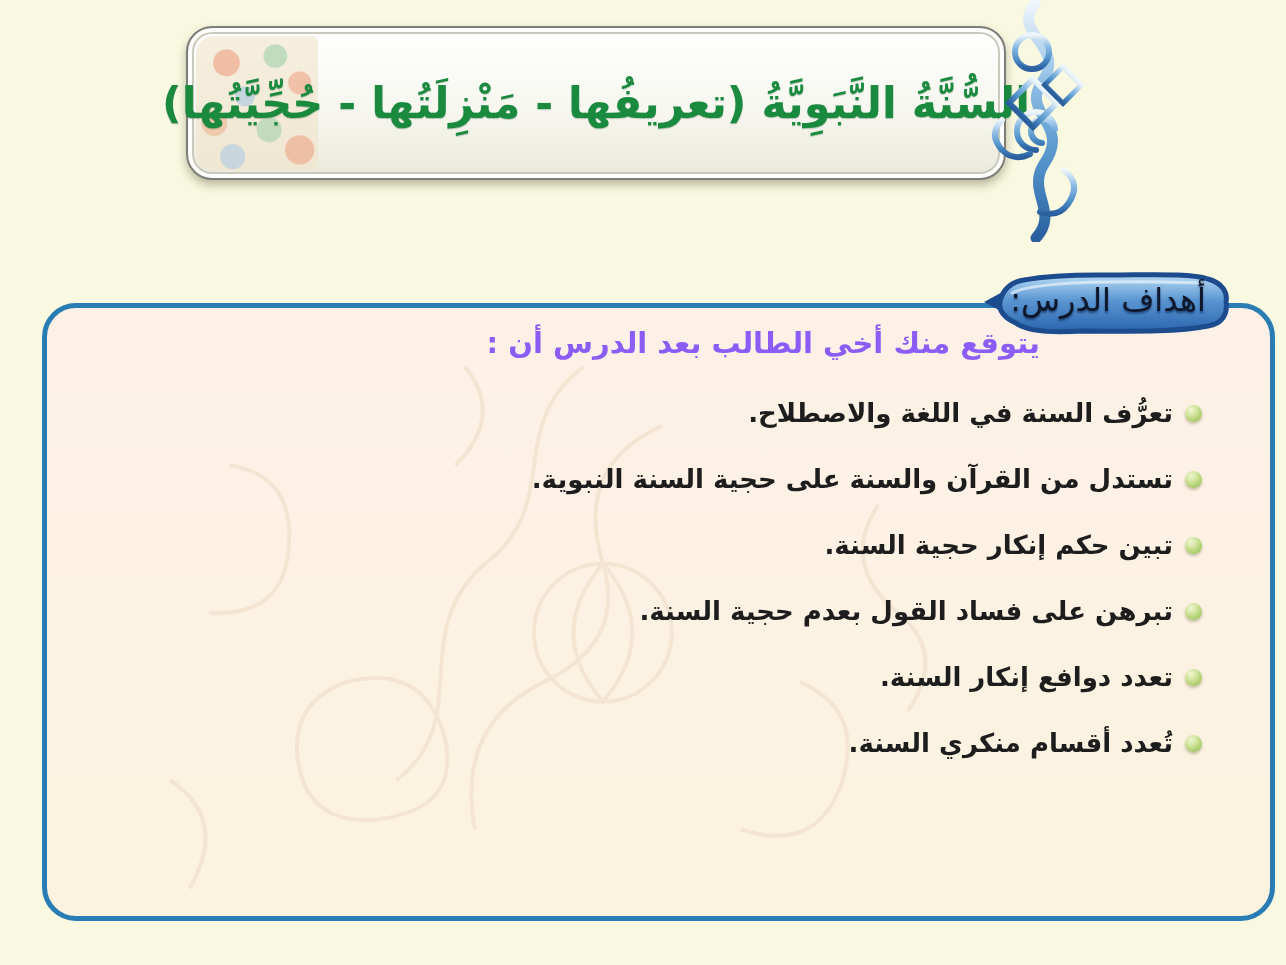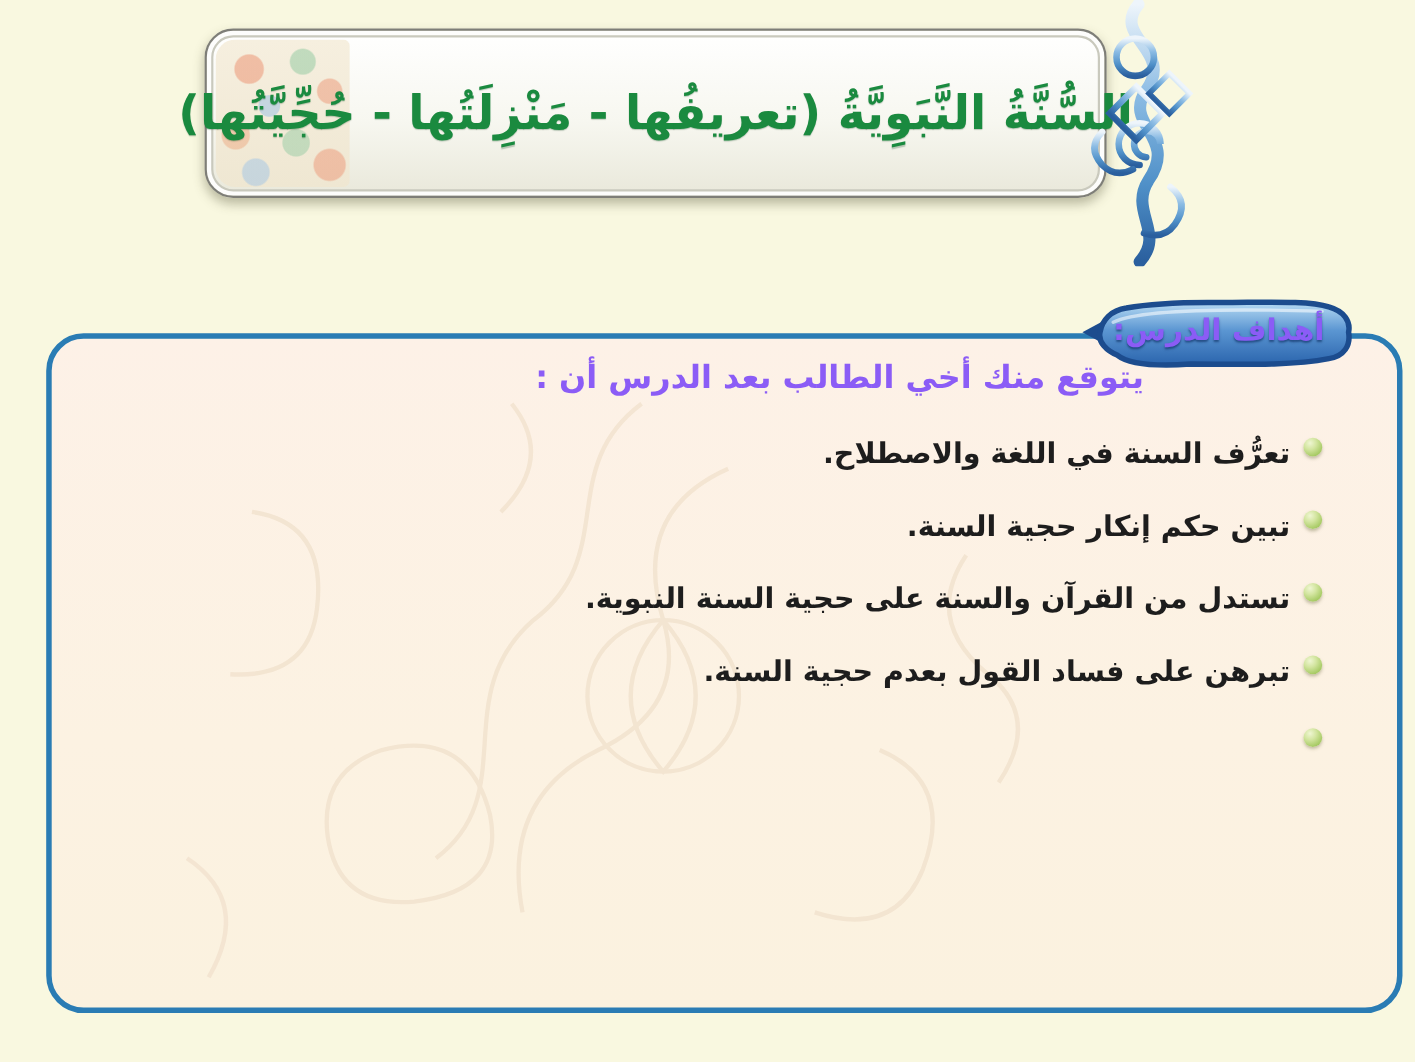--- a/index.html
+++ b/index.html
@@ -50,36 +50,36 @@
     z-index:1;
   }
   .watermark{position:absolute;inset:0;width:100%;height:100%;border-radius:28px;pointer-events:none;}
   
   .tab{
     position:absolute;left:982px;top:263px;width:252px;height:78px;z-index:5;
   }
   .tab svg{position:absolute;inset:0;}
   .tab-label{
     position:absolute;inset:0;display:flex;align-items:center;justify-content:center;
-    color:#8b5cf6;font-size:27px;font-weight:bold;direction:rtl;
+    color:#0f172a;font-size:32px;font-weight:normal;direction:rtl;
     text-shadow:0 2px 2px rgba(10,40,90,.6);
     padding-bottom:4px;
   }
   
   .intro{
     position:absolute;top:326px;right:246px;
     color:#8b5cf6;font-size:29px;font-weight:bold;direction:rtl;white-space:nowrap;
     z-index:4;
   }
   
   .objectives{
     position:absolute;top:398px;right:84px;width:900px;direction:rtl;z-index:4;
   }
   .objective-row{
-    display:flex;gap:12px;margin-bottom:36px;height:30px;
+    display:flex;align-items:center;gap:12px;margin-bottom:36px;height:30px;
   }
   .bullet{
     flex:0 0 auto;width:17px;height:17px;border-radius:50%;
     background:radial-gradient(circle at 35% 28%, #eff6d2 0%, #d3e5a0 35%, #abcd6a 70%, #8db54d 100%);
     box-shadow:0 2px 3px rgba(90,90,40,.35);
   }
   .objective-text{
     color:#1d1d1d;font-size:26px;font-weight:bold;line-height:30px;white-space:nowrap;
   }
 </style>
@@ -152,26 +152,31 @@
 
 <div class="intro">يتوقع منك أخي الطالب بعد الدرس أن :</div>
 
 <div class="objectives">
   <div class="objective-row">
     <span class="bullet"></span>
     <span class="objective-text">تعرُّف السنة في اللغة والاصطلاح.</span>
   </div>
   <div class="objective-row">
     <span class="bullet"></span>
-    <span class="objective-text">تبين حكم إنكار حجية السنة.</span>
+    <span class="objective-text">تستدل من القرآن والسنة على حجية السنة النبوية.</span>
   </div>
   <div class="objective-row">
     <span class="bullet"></span>
-    <span class="objective-text">تستدل من القرآن والسنة على حجية السنة النبوية.</span>
+    <span class="objective-text">تبين حكم إنكار حجية السنة.</span>
   </div>
   <div class="objective-row">
     <span class="bullet"></span>
     <span class="objective-text">تبرهن على فساد القول بعدم حجية السنة.</span>
   </div>
   <div class="objective-row">
     <span class="bullet"></span>
+    <span class="objective-text">تعدد دوافع إنكار السنة.</span>
+  </div>
+  <div class="objective-row">
+    <span class="bullet"></span>
+    <span class="objective-text">تُعدد أقسام منكري السنة.</span>
   </div>
 </div>
 
 </body></html>

